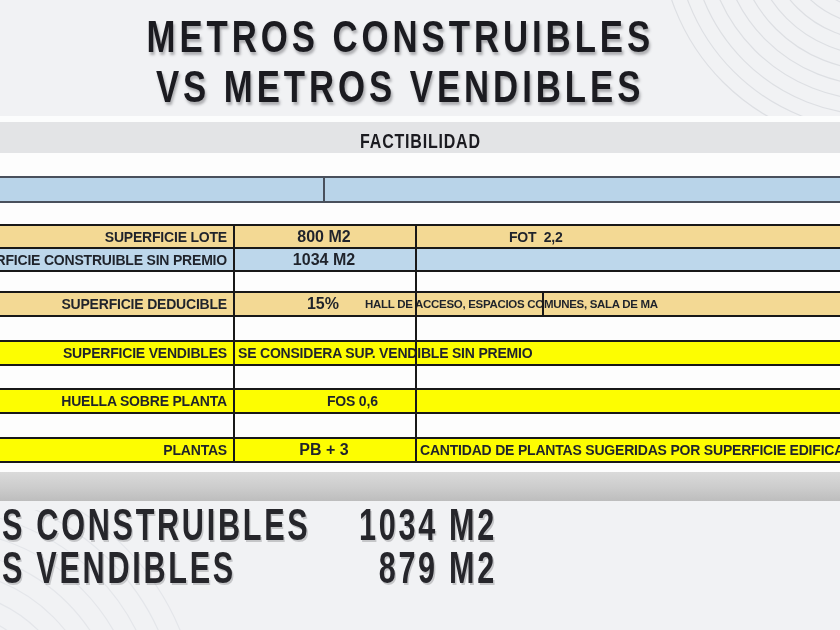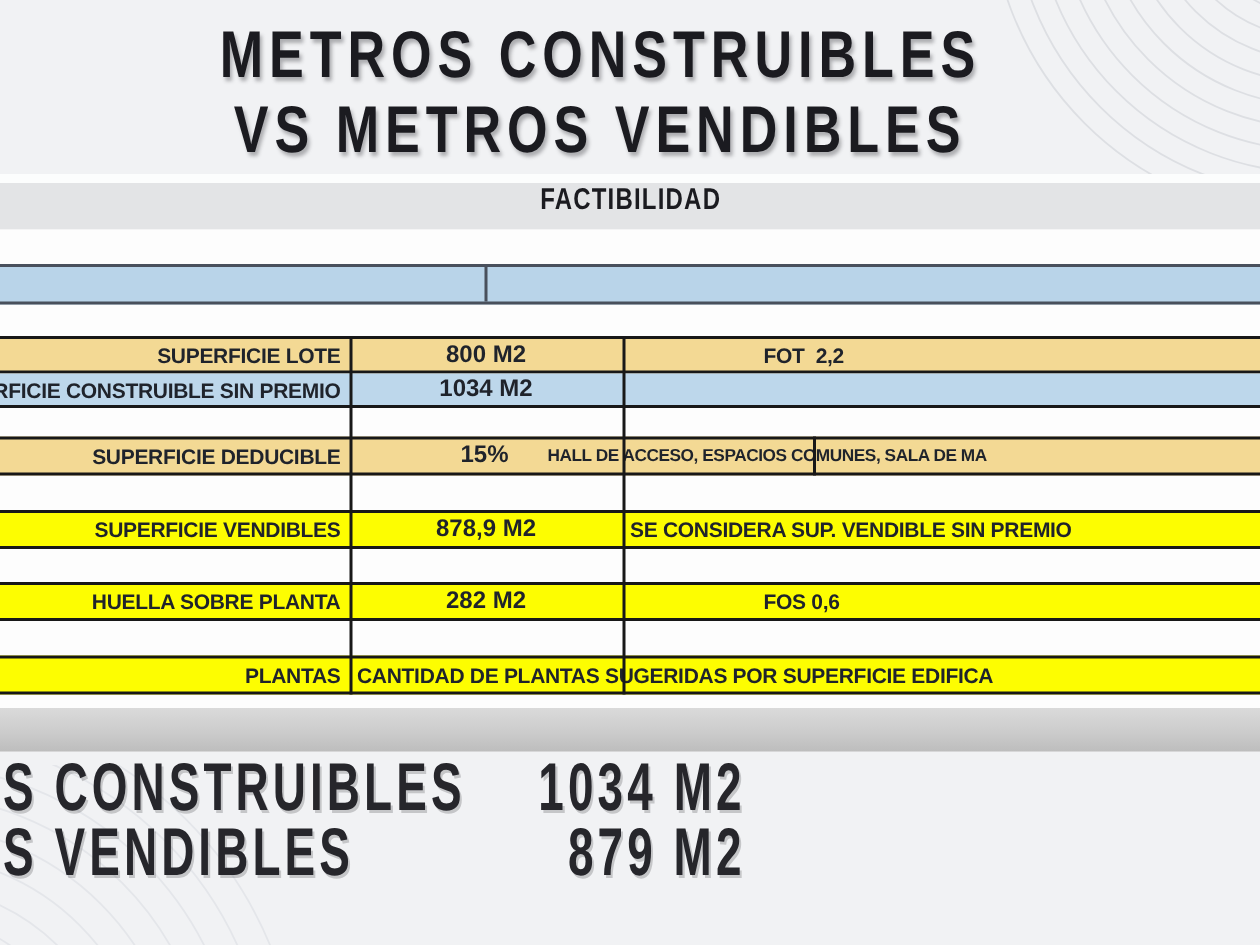--- a/index.html
+++ b/index.html
@@ -16,21 +16,21 @@
   }
   .t-line{line-height:50px; font-size:44px; white-space:nowrap;}
   .t-line > span{
     display:inline-block; transform:scaleX(0.79); transform-origin:center;
     letter-spacing:5px; text-shadow:2px 3px 3px rgba(70,70,75,.40);
   }
   
   .white-strip{position:absolute; top:116px; left:0; width:840px; height:6px; background:#fcfdfd;}
   .fact-band{
     position:absolute; top:122px; left:0; width:840px; height:31px;
-    background:#e3e4e6; display:flex; align-items:flex-start; justify-content:center;
+    background:#e3e4e6; display:flex; align-items:flex-end; justify-content:center;
   }
   .fact-band span{
     font-size:20px; font-weight:bold; color:#1b1b20; letter-spacing:1px;
     display:inline-block; transform:scaleX(0.8); white-space:nowrap;
   }
   
   .white-zone{position:absolute; top:153px; left:0; width:840px; height:319px; background:#fdfdfd;}
   .blue-band{
     position:absolute; top:176px; left:-48px; width:908px; height:27px;
     background:#b9d4e9; border-top:2px solid #49505c; border-bottom:2px solid #49505c;
@@ -146,32 +146,31 @@
     </div>
 
     <div class="row r3 b-top b-bot bg-tan">
       <div class="c c-label">SUPERFICIE DEDUCIBLE</div>
       <div class="c c-pct">15%</div>
       <div class="c c-note small">HALL DE ACCESO, ESPACIOS COMUNES, SALA DE MA</div>
     </div>
 
     <div class="row r4 b-top b-bot bg-yellow">
       <div class="c c-label">SUPERFICIE VENDIBLES</div>
-      <div class="c c-val">878,9 M2</div>
       <div class="c c-note">SE CONSIDERA SUP. VENDIBLE SIN PREMIO</div>
     </div>
 
     <div class="row r5 b-top b-bot bg-yellow">
       <div class="c c-label">HUELLA SOBRE PLANTA</div>
-      <div class="c c-val">282 M2</div>
       <div class="c c-note pad">FOS 0,6</div>
     </div>
 
     <div class="row r6 b-top b-bot bg-yellow">
       <div class="c c-label">PLANTAS</div>
+      <div class="c c-val">PB + 3</div>
       <div class="c c-note">CANTIDAD DE PLANTAS SUGERIDAS POR SUPERFICIE EDIFICA</div>
     </div>
 
     <div class="vline vl-1"></div>
     <div class="vline vl-2"></div>
     <div class="vline vl-3"></div>
   </div>
 
   <div class="shadow-band"></div>
 

